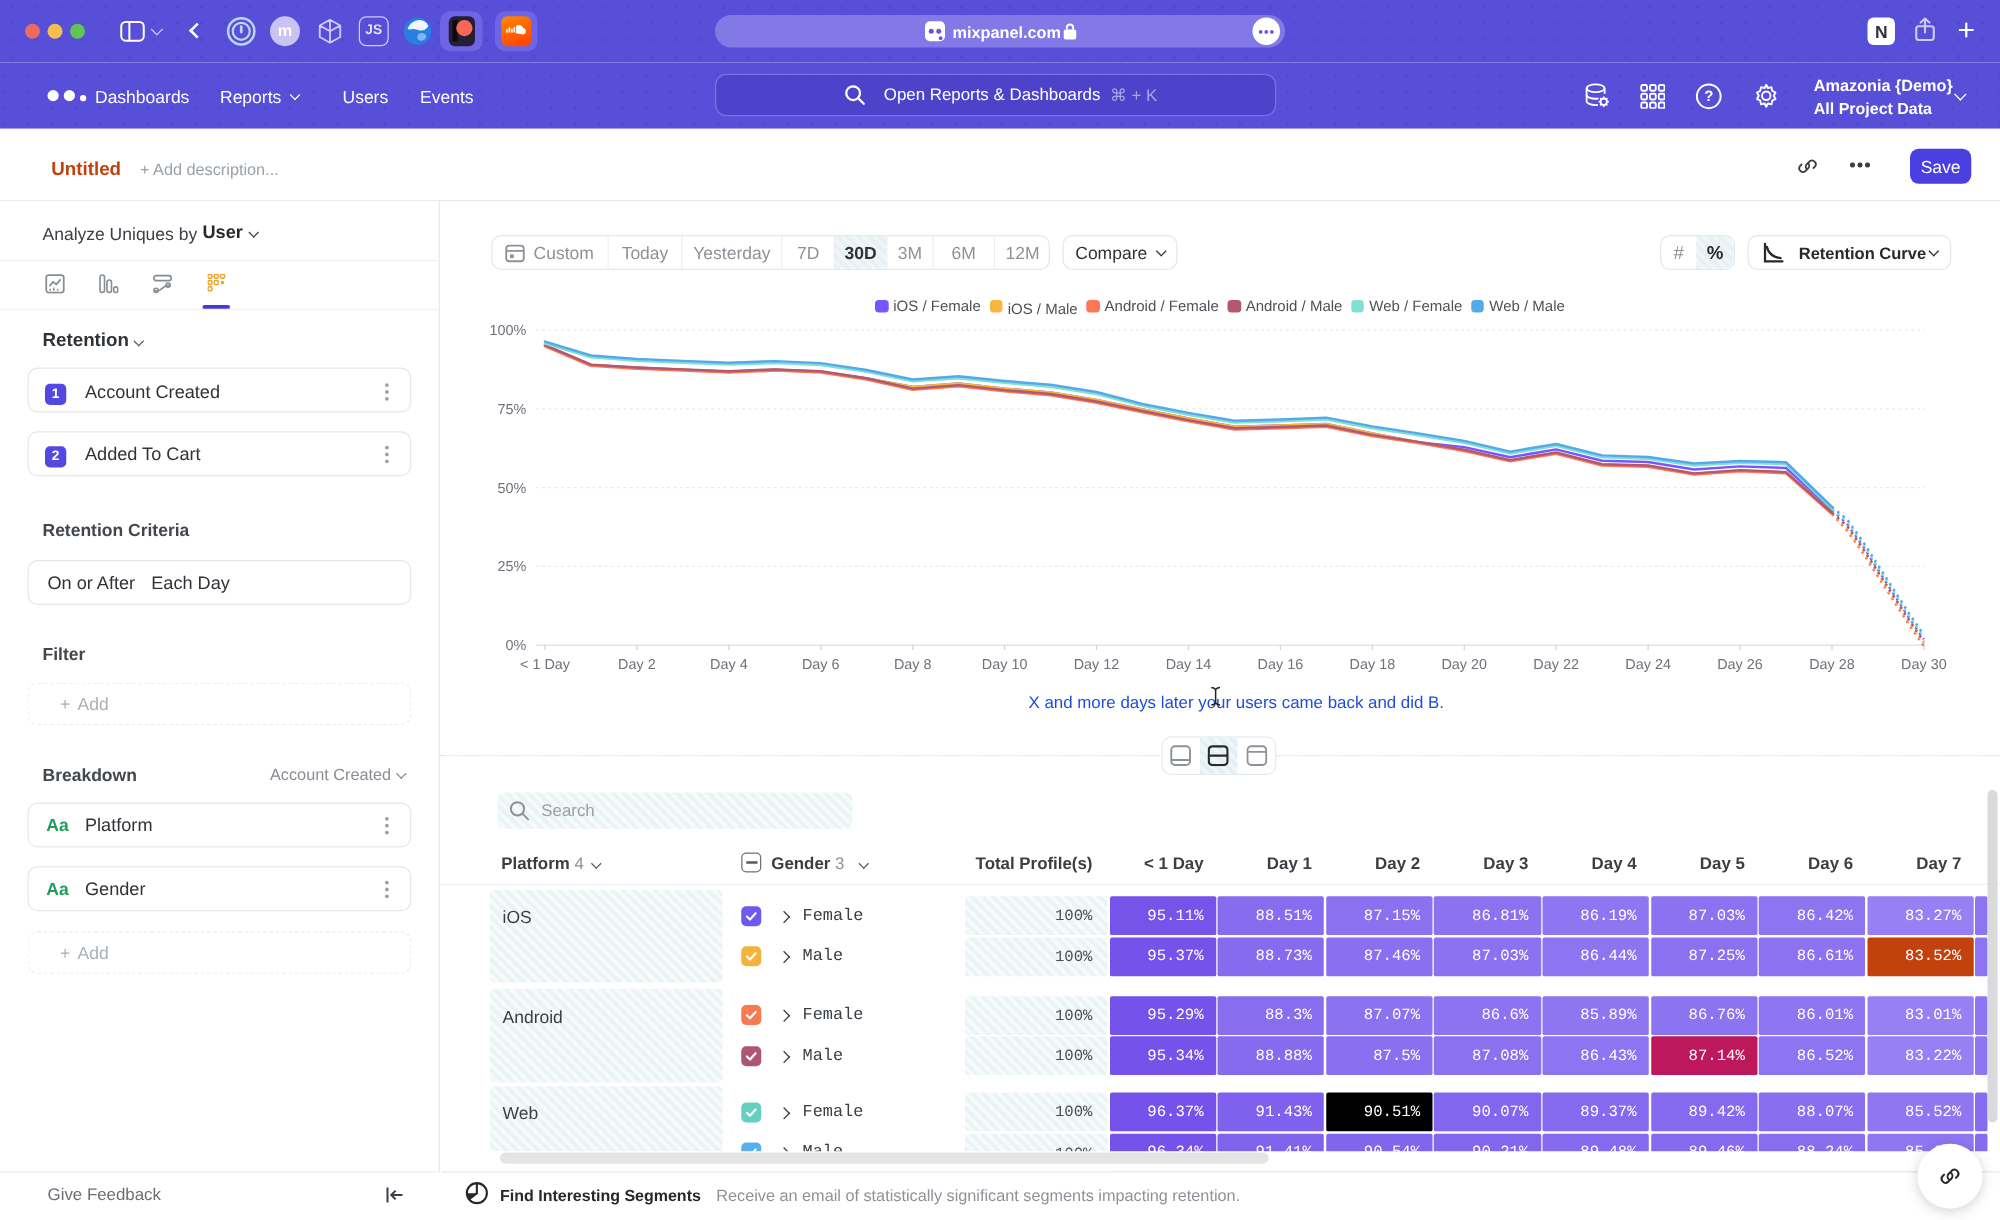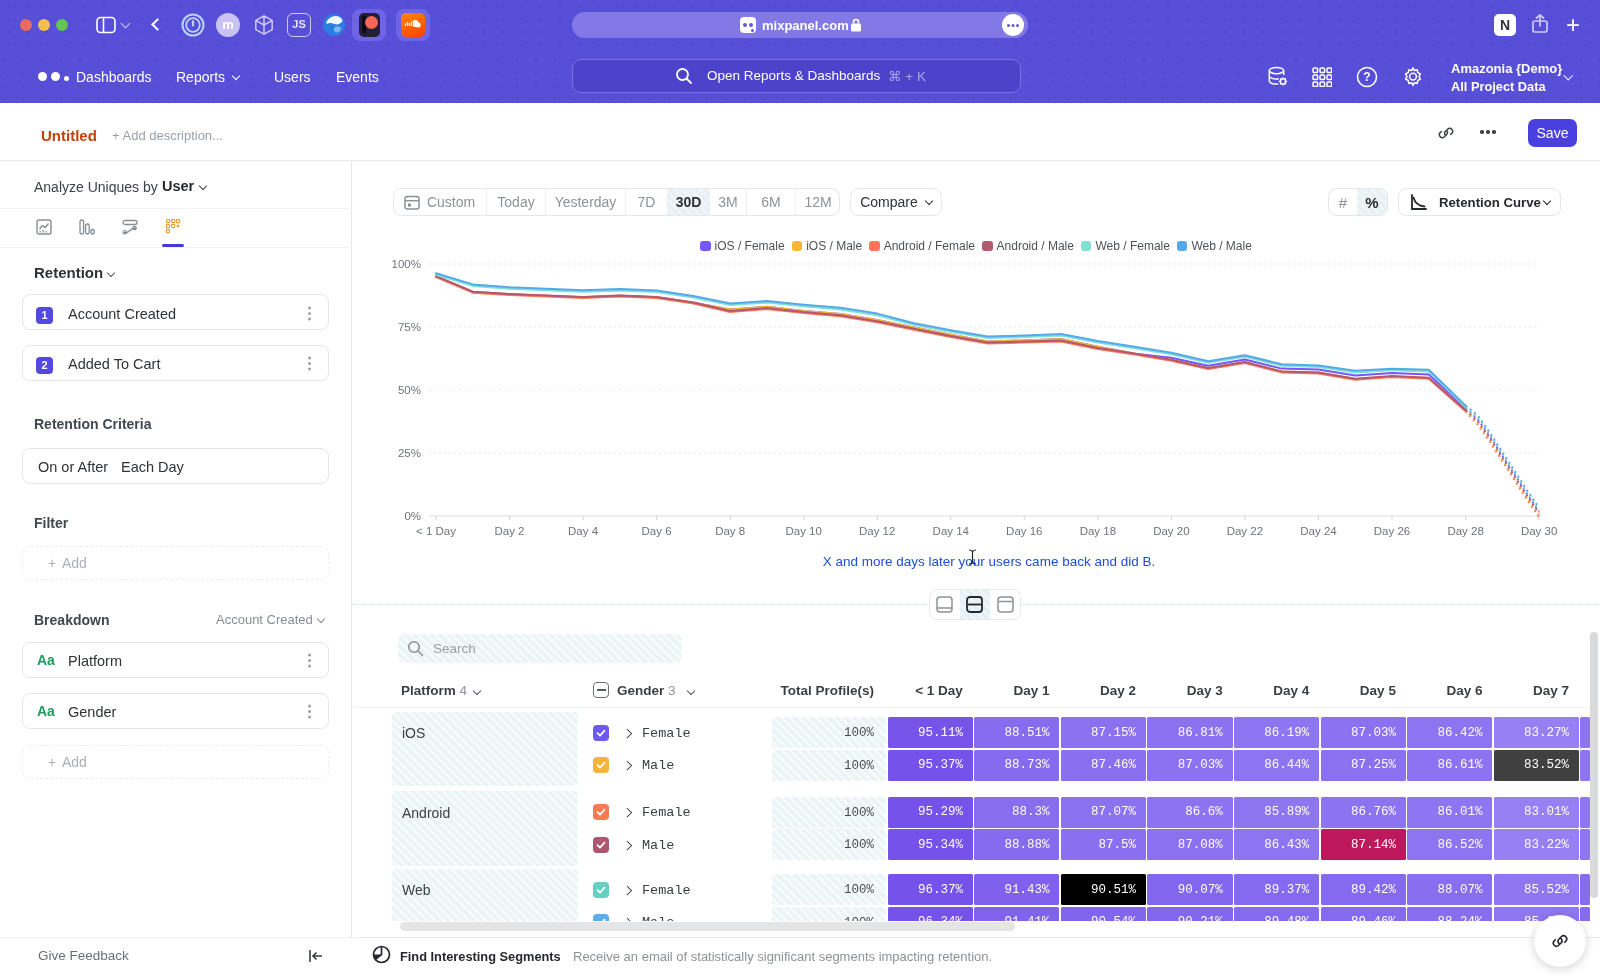--- a/index.html
+++ b/index.html
@@ -250,21 +250,21 @@
 <div class="abs" style="left:1398px;top:188px;width:163px;height:28px;border:1px solid #e3e8ea;border-radius:8px;background:#fff"></div>
 <svg width="18" height="18" viewBox="0 0 18 18" style="position:absolute;left:1410px;top:193px">
     <path d="M2 2 V16 H16" fill="none" stroke="#26282b" stroke-width="1.8" stroke-linecap="round"></path>
     <path d="M3.5 4.5 Q5.5 12.5 14.5 13.5" fill="none" stroke="#26282b" stroke-width="1.8" stroke-linecap="round"></path>
   </svg>
 <div class="abs" style="left:1439px;top:195px;font-size:13.2px;font-weight:600;color:#26282b">Retention Curve</div>
 <div class="abs" style="left:1544px;top:198px;width:6px;height:6px;border-right:1.7px solid #26282b;border-bottom:1.7px solid #26282b;transform:rotate(45deg)"></div>
 <div class="abs" style="left:352px;top:237px;width:1248px;text-align:center;white-space:nowrap"><span style="display:inline-flex;align-items:center;margin:0 3.5px">
       <span style="width:10.5px;height:10.5px;border-radius:3px;background:#7856ff;margin-right:4px"></span>
       <span style="font-size:12px;color:#4e5257">iOS / Female</span>
-    </span><span style="display:inline-flex;align-items:center;margin:0 3.5px">
+    </span><span style="display:inline-flex;margin:0 3.5px">
       <span style="width:10.5px;height:10.5px;border-radius:3px;background:#f6b73c;margin-right:4px"></span>
       <span style="font-size:12px;color:#4e5257">iOS / Male</span>
     </span><span style="display:inline-flex;align-items:center;margin:0 3.5px">
       <span style="width:10.5px;height:10.5px;border-radius:3px;background:#ff7557;margin-right:4px"></span>
       <span style="font-size:12px;color:#4e5257">Android / Female</span>
     </span><span style="display:inline-flex;align-items:center;margin:0 3.5px">
       <span style="width:10.5px;height:10.5px;border-radius:3px;background:#b2596e;margin-right:4px"></span>
       <span style="font-size:12px;color:#4e5257">Android / Male</span>
     </span><span style="display:inline-flex;align-items:center;margin:0 3.5px">
       <span style="width:10.5px;height:10.5px;border-radius:3px;background:#80e0d4;margin-right:4px"></span>
@@ -429,21 +429,21 @@
   </div>
 <div class="dcell" style="left:1233.9px;top:749.5px;width:85.4px;background:#8d74f1">
     <span>86.44%</span>
   </div>
 <div class="dcell" style="left:1320.5px;top:749.5px;width:85.4px;background:#8b71f0">
     <span>87.25%</span>
   </div>
 <div class="dcell" style="left:1407.1px;top:749.5px;width:85.4px;background:#8d73f1">
     <span>86.61%</span>
   </div>
-<div class="dcell" style="left:1493.7px;top:749.5px;width:85.4px;background:#404040">
+<div class="dcell" style="left:1493.7px;top:749.5px;width:85.4px;background:#c2410c">
     <span>83.52%</span>
   </div>
 <div class="dcell" style="left:1580.3px;top:749.5px;width:10px;background:#8d74f1"></div>
 <div class="hatch" style="left:392px;top:791.0px;width:186px;height:74.5px;border-radius:4px"></div>
 <div class="platlbl" style="left:402px;top:804.5px">Android</div>
 <div class="cb" style="left:593px;top:804.0px;background:#f87a52">
     <svg width="10" height="10" viewBox="0 0 10 10">
       <path d="M1.5 5.2 L4 7.6 L8.5 2.6" stroke="#fff" stroke-width="1.7" fill="none" stroke-linecap="round" stroke-linejoin="round"></path>
     </svg>
   </div>

